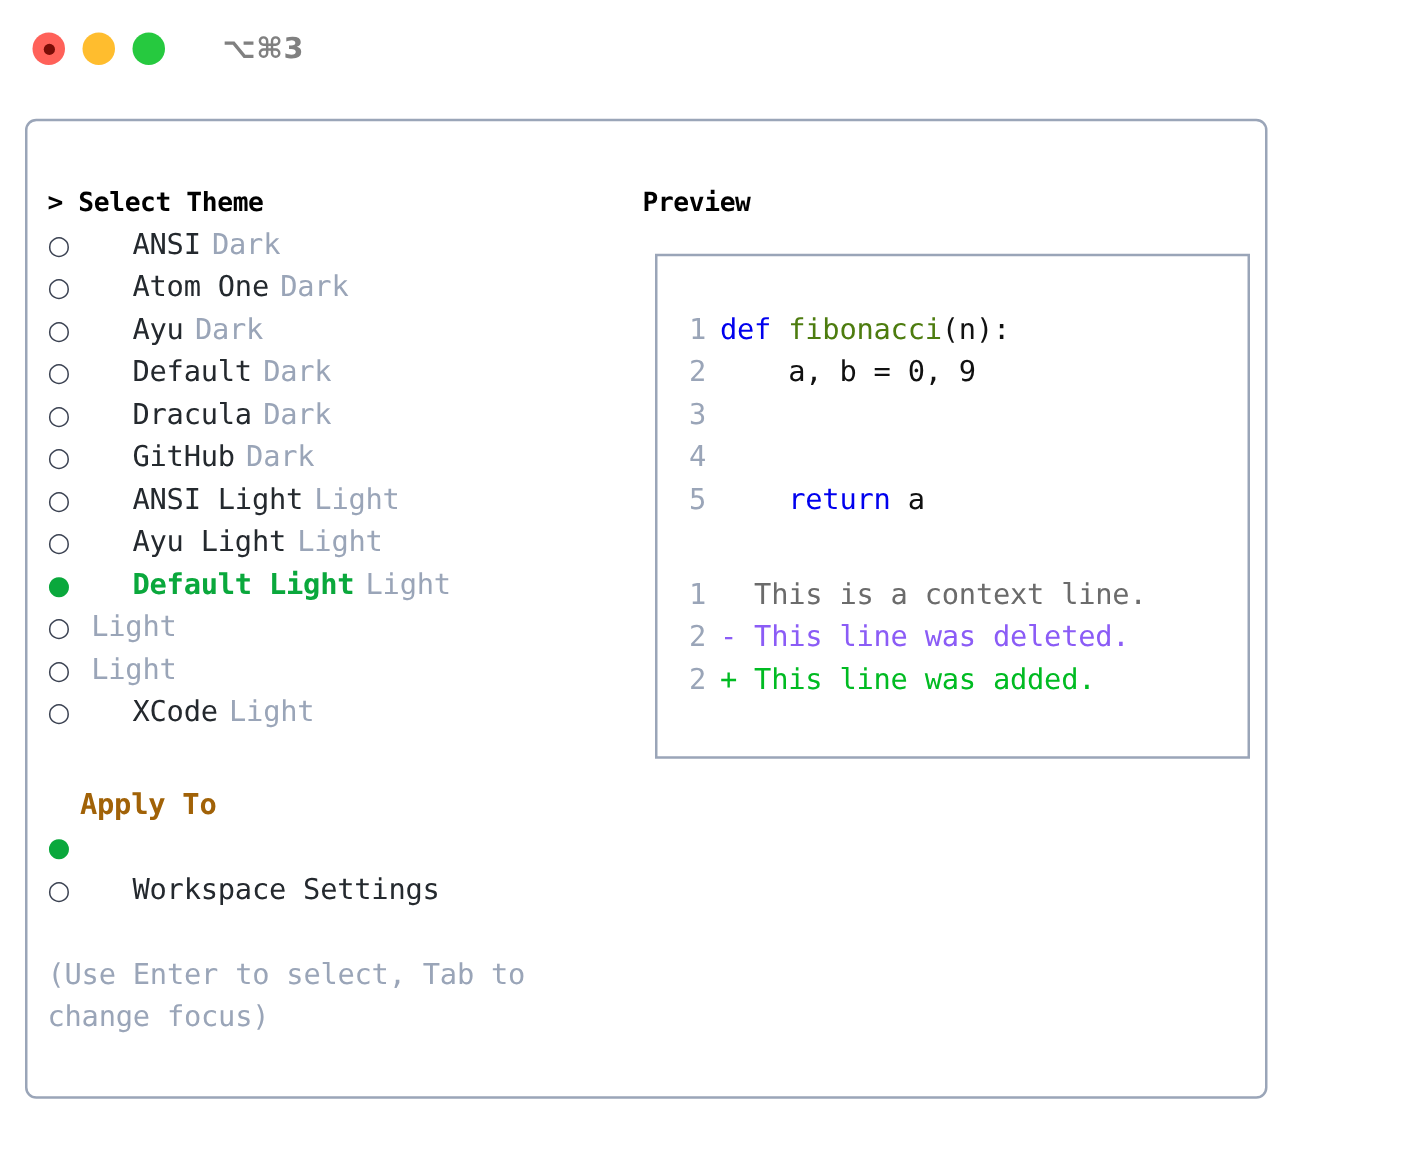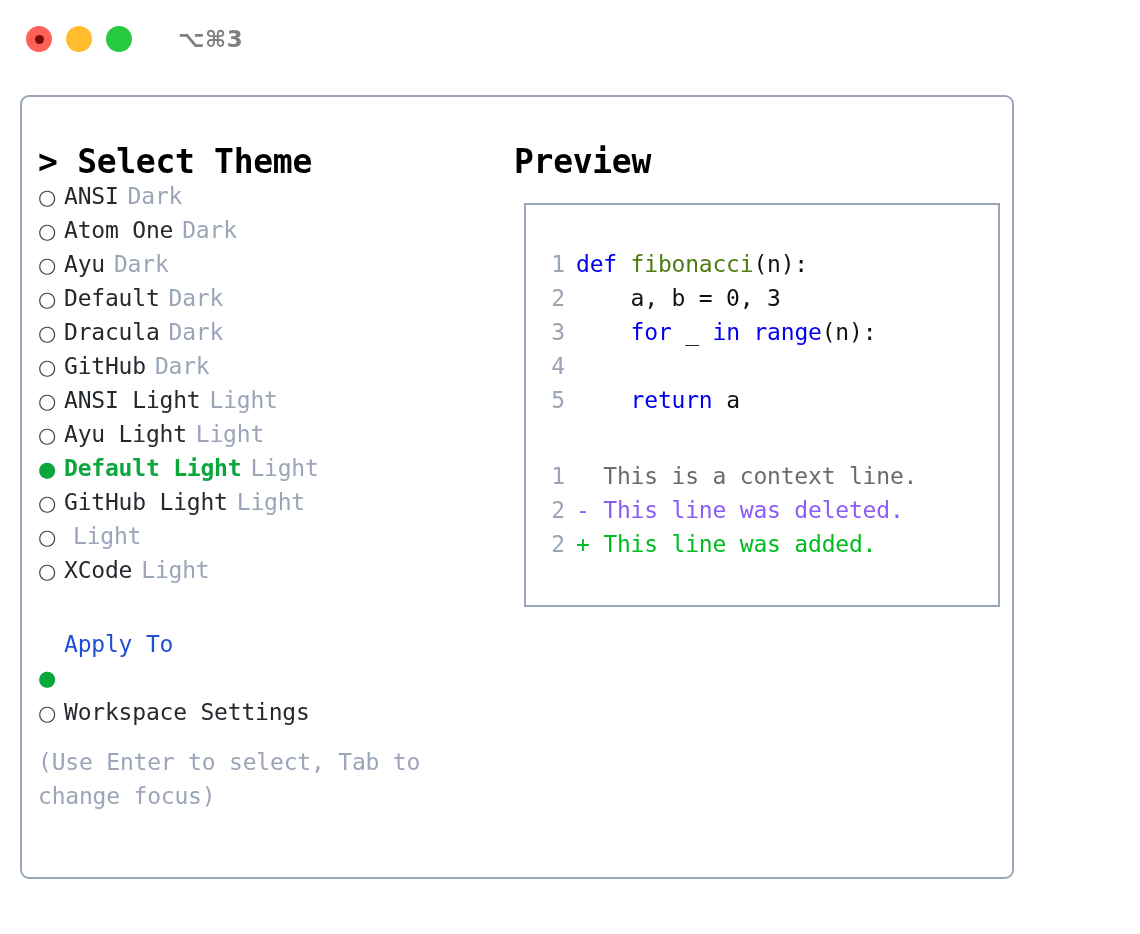--- a/index.html
+++ b/index.html
@@ -86,21 +86,21 @@
     width: 440px;
   }
   #right-col {
     position: absolute;
     left: 492px;
     top: 48px;
     width: 490px;
   }
 
   .section-header {
-    font-size: 33px;
+    font-size: 21px;
     font-weight: 700;
     color: #000000;
     letter-spacing: -0.3px;
     line-height: 34px;
     white-space: pre;
   }
 
   
   #theme-list { margin-top: 0px; }
 
@@ -116,42 +116,44 @@
     width: 26px;
     flex: none;
     color: #3b4252;
     font-size: 21px;
     font-family: "DejaVu Sans", "Liberation Sans", sans-serif;
   }
   .bullet.filled { color: #0aa83c; }
   .theme-name {
     color: #24292e;
     letter-spacing: -0.2px;
+    margin-left: 42px;
   }
   .theme-row.selected .theme-name { color: #0aa83c; font-weight: bold; }
   .theme-badge {
     color: #9aa5b8;
     margin-left: 9px;
     letter-spacing: -0.2px;
   }
 
   
   #apply-block { margin-top: 40px; }
   #apply-title {
     font-size: 23px;
-    color: #1d4ed8;
+    color: #a16207;
     line-height: 34px;
     padding-left: 26px;
     white-space: pre;
     letter-spacing: -0.2px;
+    font-weight: bold;
   }
 
   
   #hint {
-    margin-top: 16px;
+    margin-top: 34px;
     font-size: 23px;
     line-height: 34px;
     color: #9aa5b8;
     width: 400px;
     letter-spacing: -0.2px;
   }
 
   
   #preview-box {
     position: absolute;
@@ -221,21 +223,21 @@
       <div id="theme-list">
           <div class="theme-row"><span class="bullet">○</span><span class="theme-name">ANSI</span><span class="theme-badge">Dark</span></div>
           <div class="theme-row"><span class="bullet">○</span><span class="theme-name">Atom One</span><span class="theme-badge">Dark</span></div>
           <div class="theme-row"><span class="bullet">○</span><span class="theme-name">Ayu</span><span class="theme-badge">Dark</span></div>
           <div class="theme-row"><span class="bullet">○</span><span class="theme-name">Default</span><span class="theme-badge">Dark</span></div>
           <div class="theme-row"><span class="bullet">○</span><span class="theme-name">Dracula</span><span class="theme-badge">Dark</span></div>
           <div class="theme-row"><span class="bullet">○</span><span class="theme-name">GitHub</span><span class="theme-badge">Dark</span></div>
           <div class="theme-row"><span class="bullet">○</span><span class="theme-name">ANSI Light</span><span class="theme-badge">Light</span></div>
           <div class="theme-row"><span class="bullet">○</span><span class="theme-name">Ayu Light</span><span class="theme-badge">Light</span></div>
           <div class="theme-row selected"><span class="bullet filled">●</span><span class="theme-name">Default Light</span><span class="theme-badge">Light</span></div>
-          <div class="theme-row"><span class="bullet">○</span><span class="theme-name">GitHub Light</span><span class="theme-badge">Light</span></div>
+          <div class="theme-row"><span class="bullet">○</span><span class="theme-badge">Light</span></div>
           <div class="theme-row"><span class="bullet">○</span><span class="theme-badge">Light</span></div>
           <div class="theme-row"><span class="bullet">○</span><span class="theme-name">XCode</span><span class="theme-badge">Light</span></div>
         </div>
 
       <div id="apply-block">
         <div id="apply-title">Apply To</div>
         <div id="apply-list">
             <div class="theme-row selected"><span class="bullet filled">●</span></div>
             <div class="theme-row"><span class="bullet">○</span><span class="theme-name">Workspace Settings</span></div>
           </div>
@@ -244,22 +246,22 @@
       <div id="hint">(Use Enter to select, Tab to change focus)</div>
     </div>
 
     <div id="right-col">
 
       <div class="section-header">Preview</div>
 
       <div id="preview-box">
         <div id="code-area">
             <div class="code-line"><span class="lineno">1</span><span class="code-text"><span class="tok-kw">def </span><span class="tok-fn">fibonacci</span><span class="tok-plain">(n):</span></span></div>
-            <div class="code-line"><span class="lineno">2</span><span class="code-text"><span class="tok-plain">    a, b = 0, 3</span></span></div>
-            <div class="code-line"><span class="lineno">3</span><span class="code-text"><span class="tok-plain">    </span><span class="tok-kw">for</span><span class="tok-plain"> _ </span><span class="tok-kw">in</span><span class="tok-plain"> </span><span class="tok-kw">range</span><span class="tok-plain">(n):</span></span></div>
+            <div class="code-line"><span class="lineno">2</span><span class="code-text"><span class="tok-plain">    a, b = 0, 9</span></span></div>
+            <div class="code-line"><span class="lineno">3</span></div>
             <div class="code-line"><span class="lineno">4</span></div>
             <div class="code-line"><span class="lineno">5</span><span class="code-text"><span class="tok-plain">    </span><span class="tok-kw">return</span><span class="tok-plain"> a</span></span></div>
           </div>
         <div id="diff-area">
             <div class="code-line"><span class="lineno">1</span><span class="code-text diff-ctx">  This is a context line.</span></div>
             <div class="code-line"><span class="lineno">2</span><span class="code-text diff-del">- This line was deleted.</span></div>
             <div class="code-line"><span class="lineno">2</span><span class="code-text diff-add">+ This line was added.</span></div>
           </div>
       </div>
     </div>

